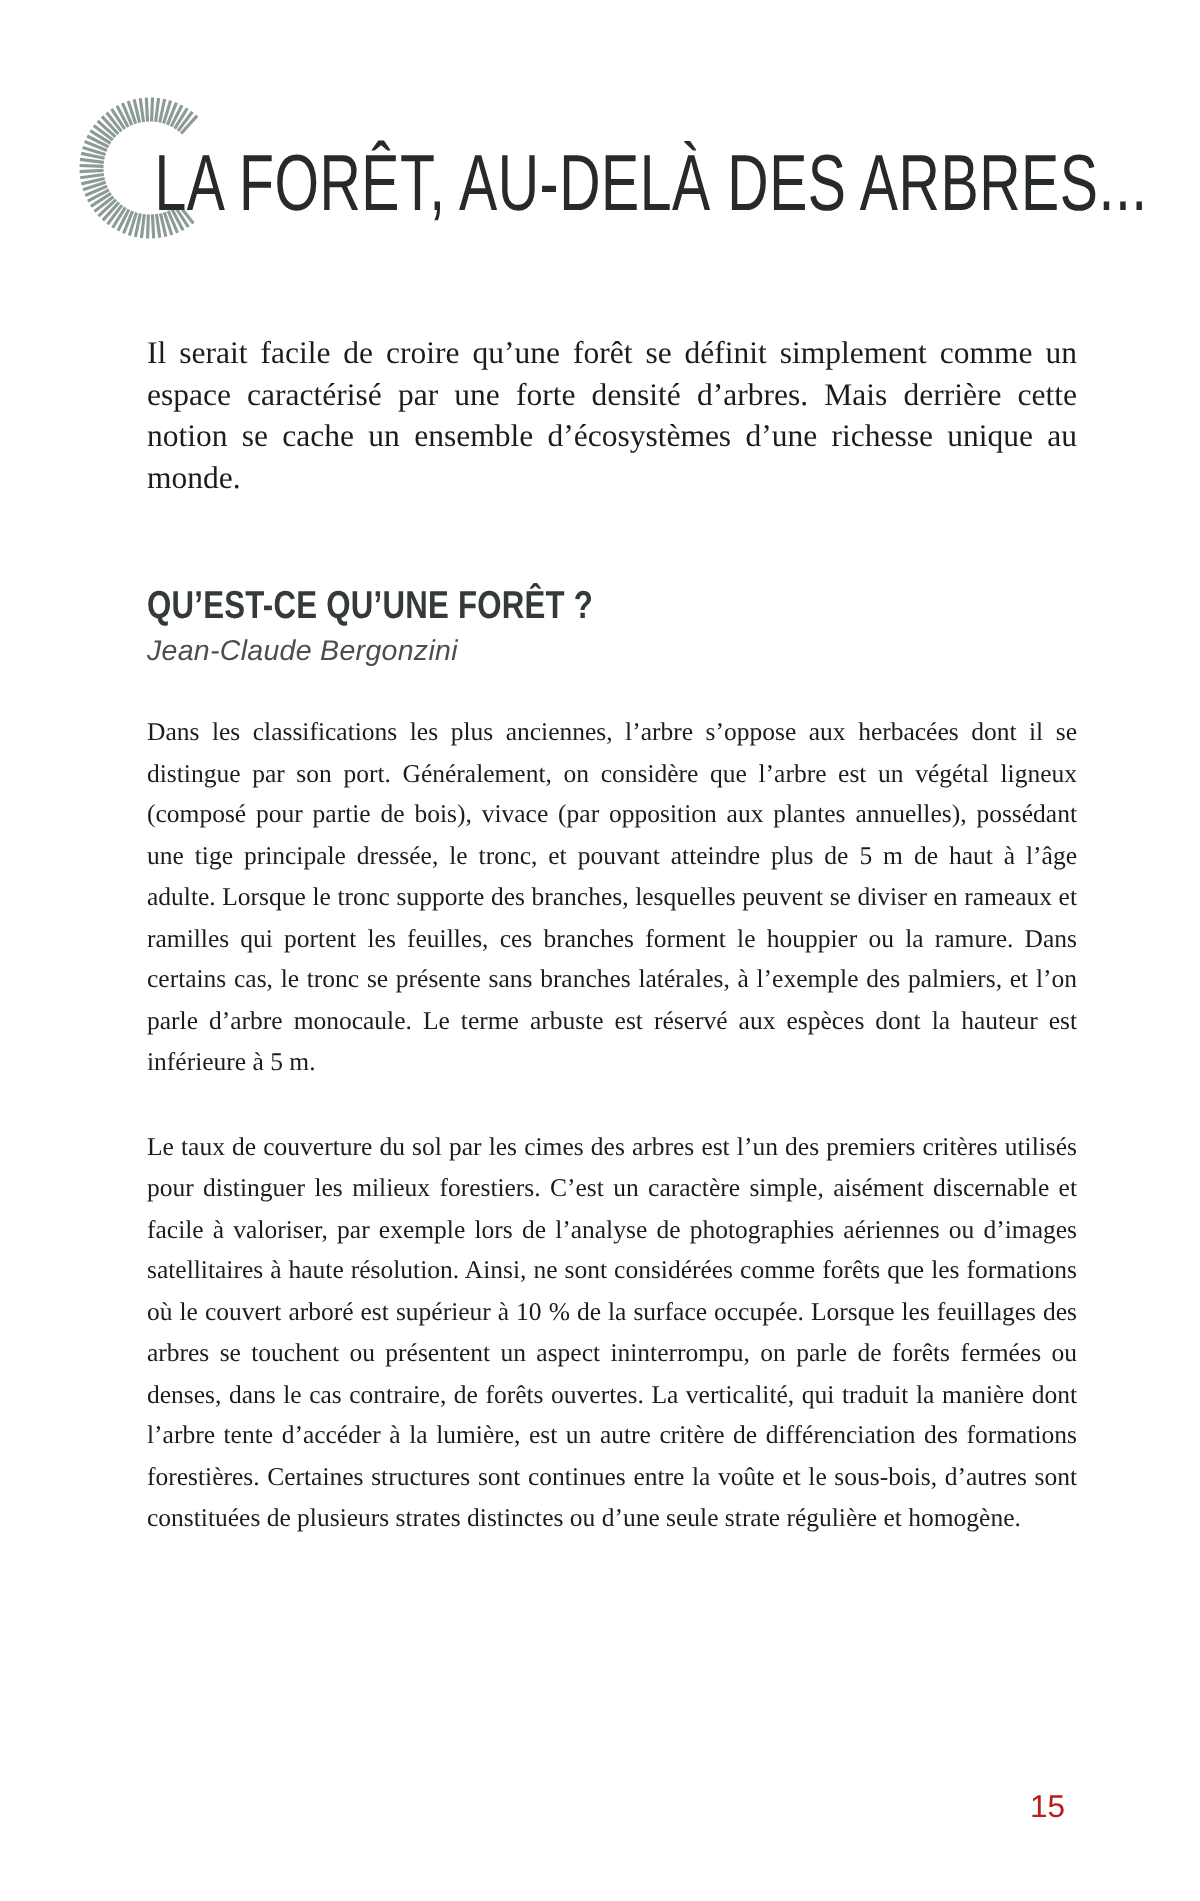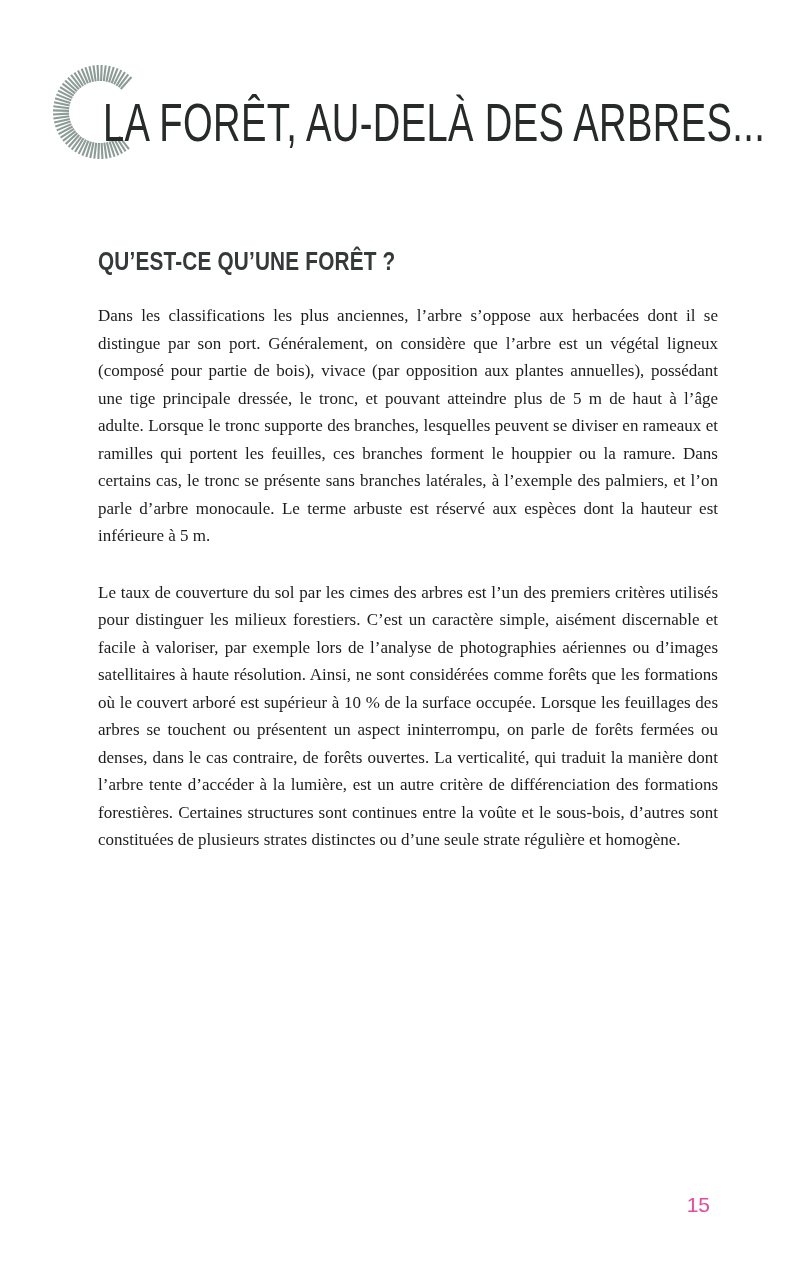--- a/index.html
+++ b/index.html
@@ -83,21 +83,21 @@
   }
   .body-par + .body-par {
     margin-top: 29px;
   }
   .page-number {
     position: absolute;
     right: 90px;
     bottom: 50px;
     font-family: "Liberation Sans", sans-serif;
     font-size: 21px;
-    color: #ec4899;
+    color: #b91c1c;
   }
 </style>
 </head>
 <body>
 
 <div class="page">
 
   <div class="chapter-header">
     <svg class="arc" viewBox="0 0 128 128" id="arc-svg">
         <line x1="82.74" y1="40.96" x2="93.45" y2="29.07" stroke="#8c9b96" stroke-width="2.1"></line>
@@ -151,23 +151,25 @@
         <line x1="71.58" y1="93.48" x2="76.52" y2="108.70" stroke="#8c9b96" stroke-width="2.1"></line>
         <line x1="74.11" y1="92.54" x2="80.36" y2="107.26" stroke="#8c9b96" stroke-width="2.1"></line>
         <line x1="76.55" y1="91.37" x2="84.07" y2="105.50" stroke="#8c9b96" stroke-width="2.1"></line>
         <line x1="78.88" y1="90.00" x2="87.60" y2="103.42" stroke="#8c9b96" stroke-width="2.1"></line>
         <line x1="81.09" y1="88.43" x2="90.94" y2="101.04" stroke="#8c9b96" stroke-width="2.1"></line>
       </svg>
     <h1 class="chapter-title">LA FORÊT, AU-DELÀ DES ARBRES...</h1>
   </div>
 
   <div class="content">
+    <p class="intro">Il serait facile de croire qu’une forêt se définit simplement comme un espace caractérisé par une forte densité d’arbres. Mais derrière cette notion se cache un ensemble d’écosystèmes d’une richesse unique au monde.</p>
 
     <h2 class="section-heading">QU’EST-CE QU’UNE FORÊT ?</h2>
 
+    <p class="section-author">Jean-Claude Bergonzini</p>
 
     <p class="body-par">Dans les classifications les plus anciennes, l’arbre s’oppose aux herbacées dont il se distingue par son port. Généralement, on considère que l’arbre est un végétal ligneux (composé pour partie de bois), vivace (par opposition aux plantes annuelles), possédant une tige principale dressée, le tronc, et pouvant atteindre plus de 5 m de haut à l’âge adulte. Lorsque le tronc supporte des branches, lesquelles peuvent se diviser en rameaux et ramilles qui portent les feuilles, ces branches forment le houppier ou la ramure. Dans certains cas, le tronc se présente sans branches latérales, à l’exemple des palmiers, et l’on parle d’arbre monocaule. Le terme arbuste est réservé aux espèces dont la hauteur est inférieure à 5 m.</p>
 
     <p class="body-par">Le taux de couverture du sol par les cimes des arbres est l’un des premiers critères utilisés pour distinguer les milieux forestiers. C’est un caractère simple, aisément discernable et facile à valoriser, par exemple lors de l’analyse de photographies aériennes ou d’images satellitaires à haute résolution. Ainsi, ne sont considérées comme forêts que les formations où le couvert arboré est supérieur à 10 % de la surface occupée. Lorsque les feuillages des arbres se touchent ou présentent un aspect ininterrompu, on parle de forêts fermées ou denses, dans le cas contraire, de forêts ouvertes. La verticalité, qui traduit la manière dont l’arbre tente d’accéder à la lumière, est un autre critère de différenciation des formations forestières. Certaines structures sont continues entre la voûte et le sous-bois, d’autres sont constituées de plusieurs strates distinctes ou d’une seule strate régulière et homogène.</p>
   </div>
 
   <div class="page-number">15</div>
 
 </div>
 

